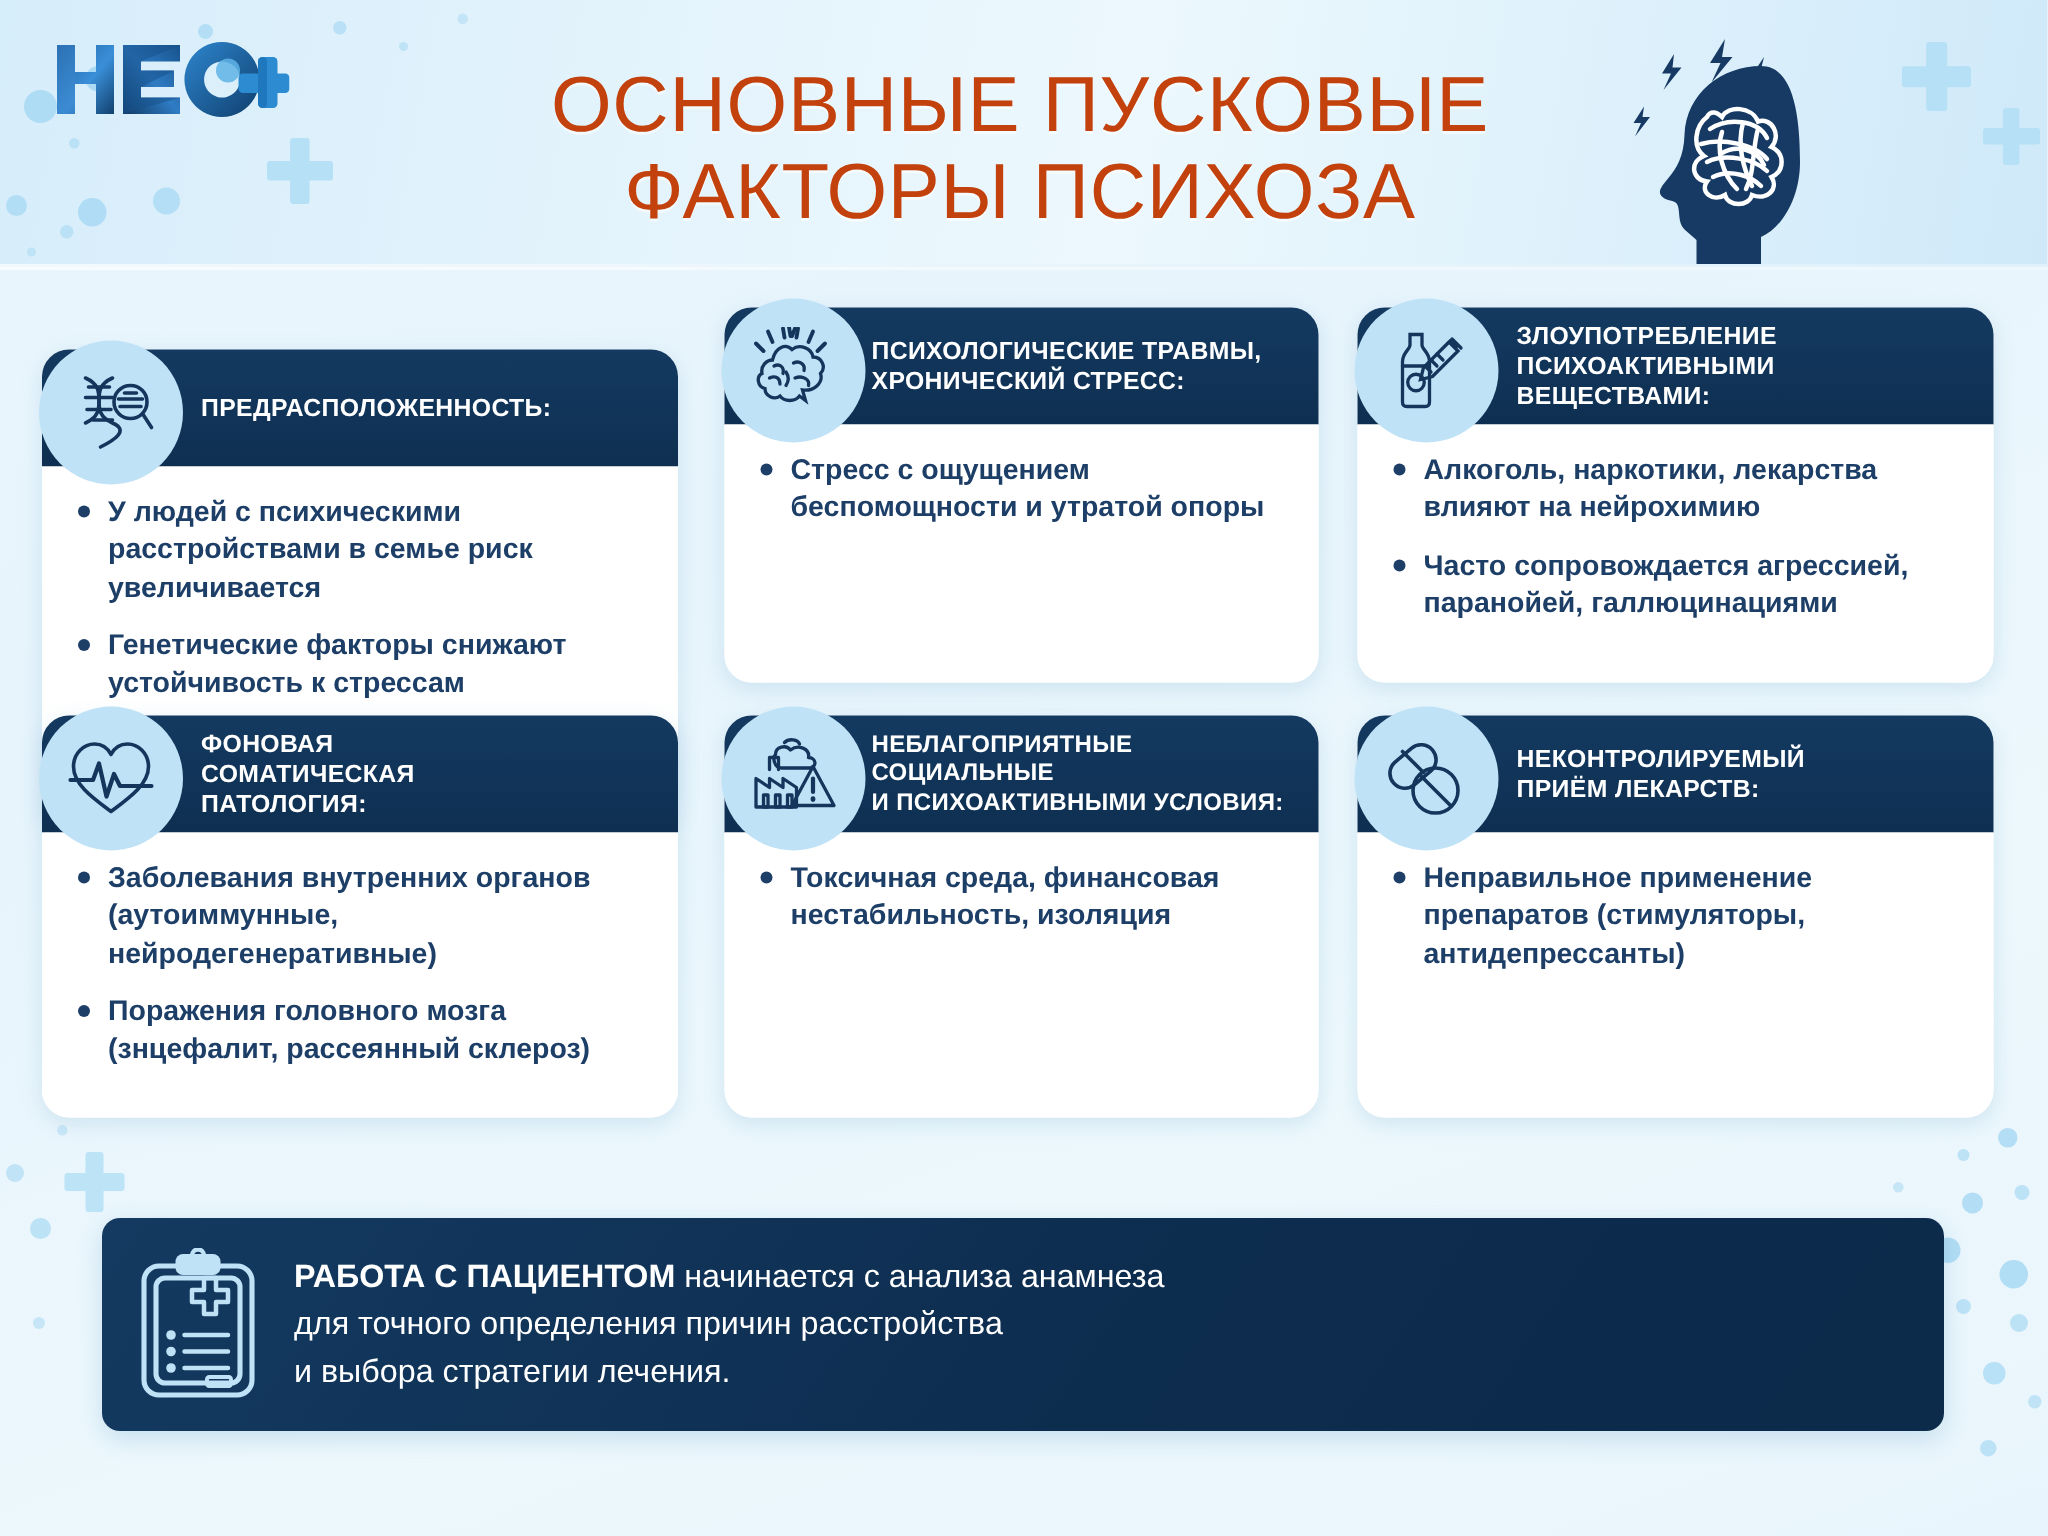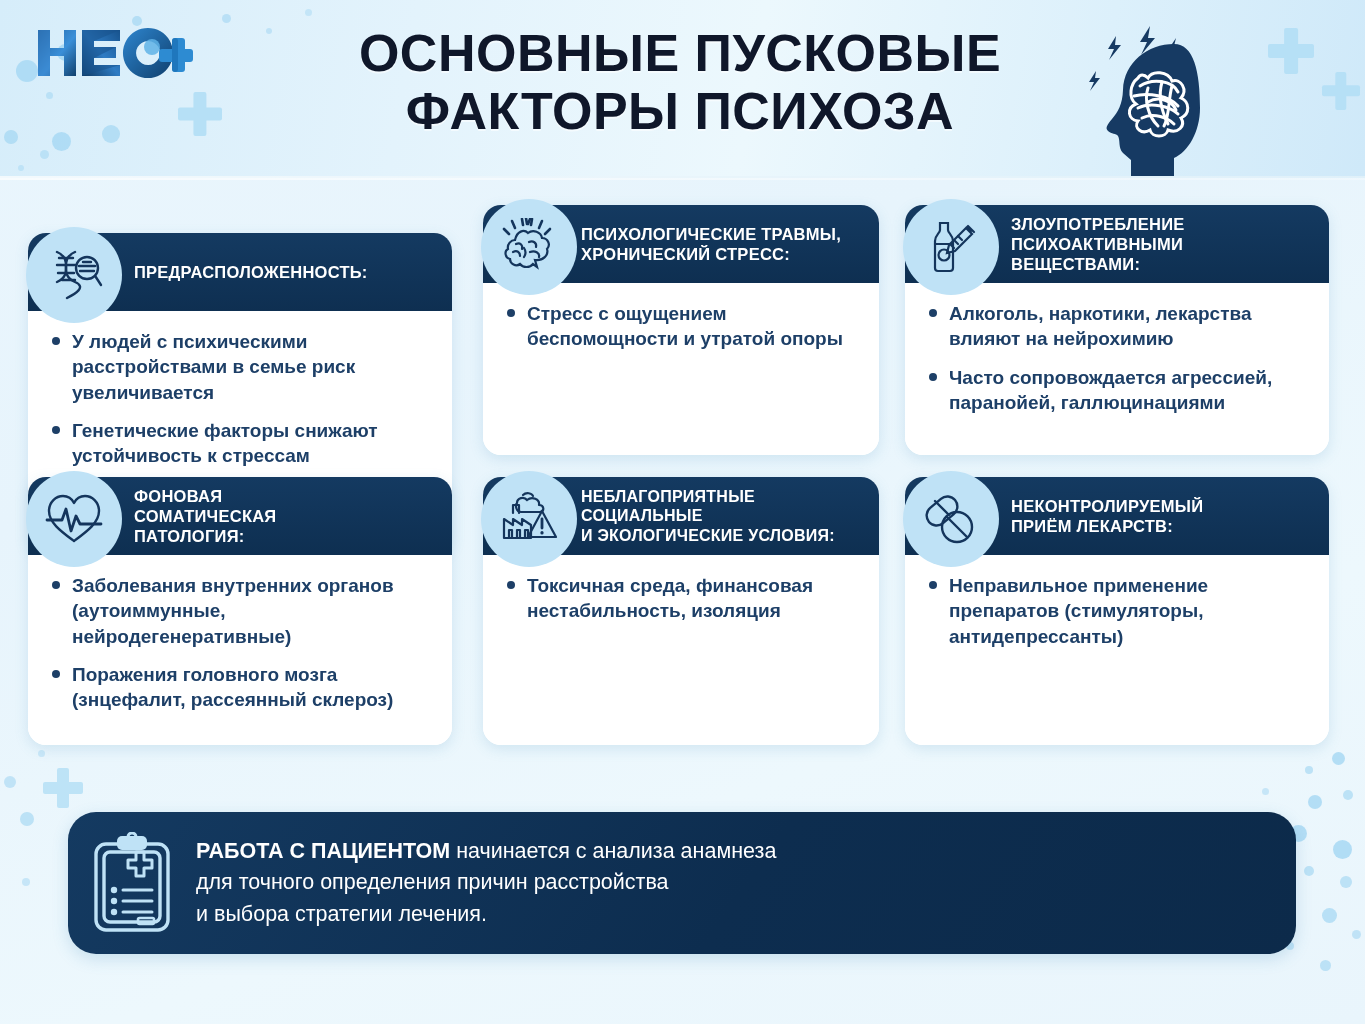--- a/index.html
+++ b/index.html
@@ -31,24 +31,24 @@
   .plus:before,.plus:after{content:"";position:absolute;background:#b6e0f6;border-radius:2px;}
   .plus:before{left:50%;top:0;width:30%;height:100%;transform:translateX(-50%);}
   .plus:after{top:50%;left:0;height:30%;width:100%;transform:translateY(-50%);}
 
   
   .logo{position:absolute;left:28px;top:22px;width:165px;height:62px;}
   .logo svg{display:block;}
 
   
   .title{
-    position:absolute;left:300px;top:24px;width:760px;
+    position:absolute;left:300px;top:41px;width:760px;
     text-align:center;
-    color:#0f172a;
-    font-weight:bold;
+    color:#c2410c;
+    font-weight:normal;
     font-size:52px;
     line-height:1.12;
     letter-spacing:.5px;
     text-shadow:0 2px 0 rgba(255,255,255,.55);
   }
   .title .l2{display:block;}
 
   
   .head-illu{position:absolute;left:1078px;top:8px;width:190px;height:168px;}
 
@@ -96,21 +96,21 @@
     background:#bfe2f6;
     display:flex;align-items:center;justify-content:center;
     z-index:3;
   }
   .ico-circle svg{display:block;}
 
   
   .footer{
     position:absolute;left:68px;top:812px;width:1228px;height:142px;
     background:linear-gradient(125deg,#143a61 0%,#0d2d4f 55%,#0c2a4a 100%);
-    border-radius:28px;
+    border-radius:12px;
     box-shadow:0 5px 16px rgba(70,140,185,.22);
     display:flex;align-items:center;
   }
   .footer-ico{width:128px;flex:0 0 128px;display:flex;align-items:center;justify-content:center;}
   .footer-text{
     color:#ffffff;font-size:21.5px;line-height:1.47;
     padding-right:40px;
   }
   .footer-text b{font-weight:bold;}
 </style>
@@ -327,21 +327,21 @@
         <path d="M30 50 C18 41 5 32 5 20 C5 11 12 5 19 5 C24 5 28 8 30 12 C32 8 36 5 41 5 C48 5 55 11 55 20 C55 32 42 41 30 50 Z"></path>
         <path d="M3 29 h15 l4 -11 5 22 5 -15 4 8 h21" stroke-width="2.8"></path>
       </svg>
     </div>
   </div>
 
   <div class="card" style="left:483px;top:477px;width:396px;height:268px;">
     <div class="card-head">
       <div class="card-head-text" style="margin-left:98px;font-size:16px;">НЕБЛАГОПРИЯТНЫЕ
 СОЦИАЛЬНЫЕ
-И ЭКОЛОГИЧЕСКИЕ УСЛОВИЯ:</div>
+И ПСИХОАКТИВНЫМИ УСЛОВИЯ:</div>
     </div>
     <div class="card-body">
       <ul class="bullets" style="margin:18px 18px 0 22px;">
         <li>Токсичная среда, финансовая нестабильность, изоляция</li>
       </ul>
     </div>
     <div class="ico-circle" style="left:-2px;top:-6px;width:96px;height:96px;">
       <svg width="60" height="56" viewBox="0 0 60 56" fill="none" stroke="#14355c" stroke-width="2.2" stroke-linecap="round" stroke-linejoin="round">
         <path d="M18 12 C18 7 25 5 28 9 C33 5 41 8 40 14 C45 14 46 20 41 21 H22 C17 21 16 14 18 12 Z"></path>
         <path d="M24 4 C27 1 33 2 34 5"></path>

